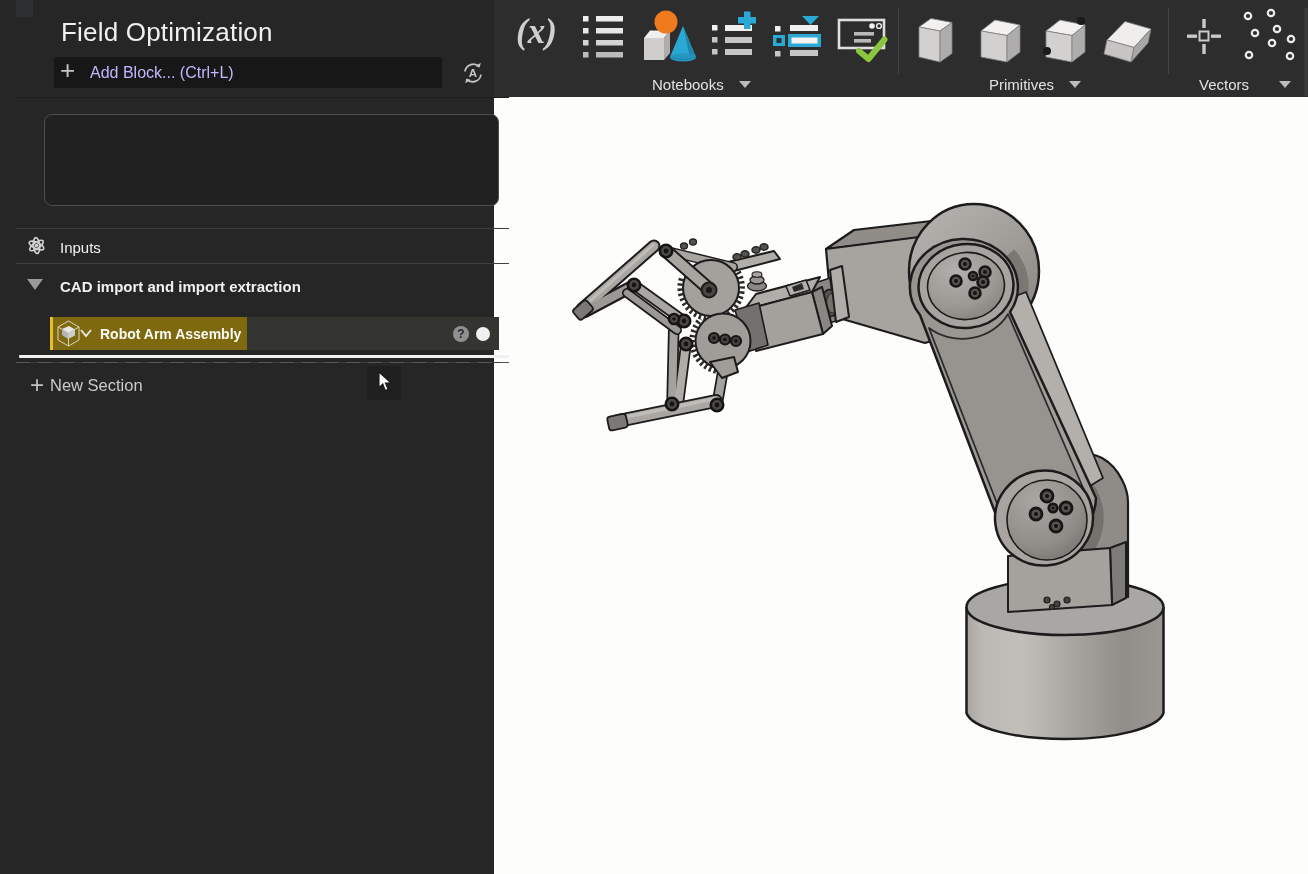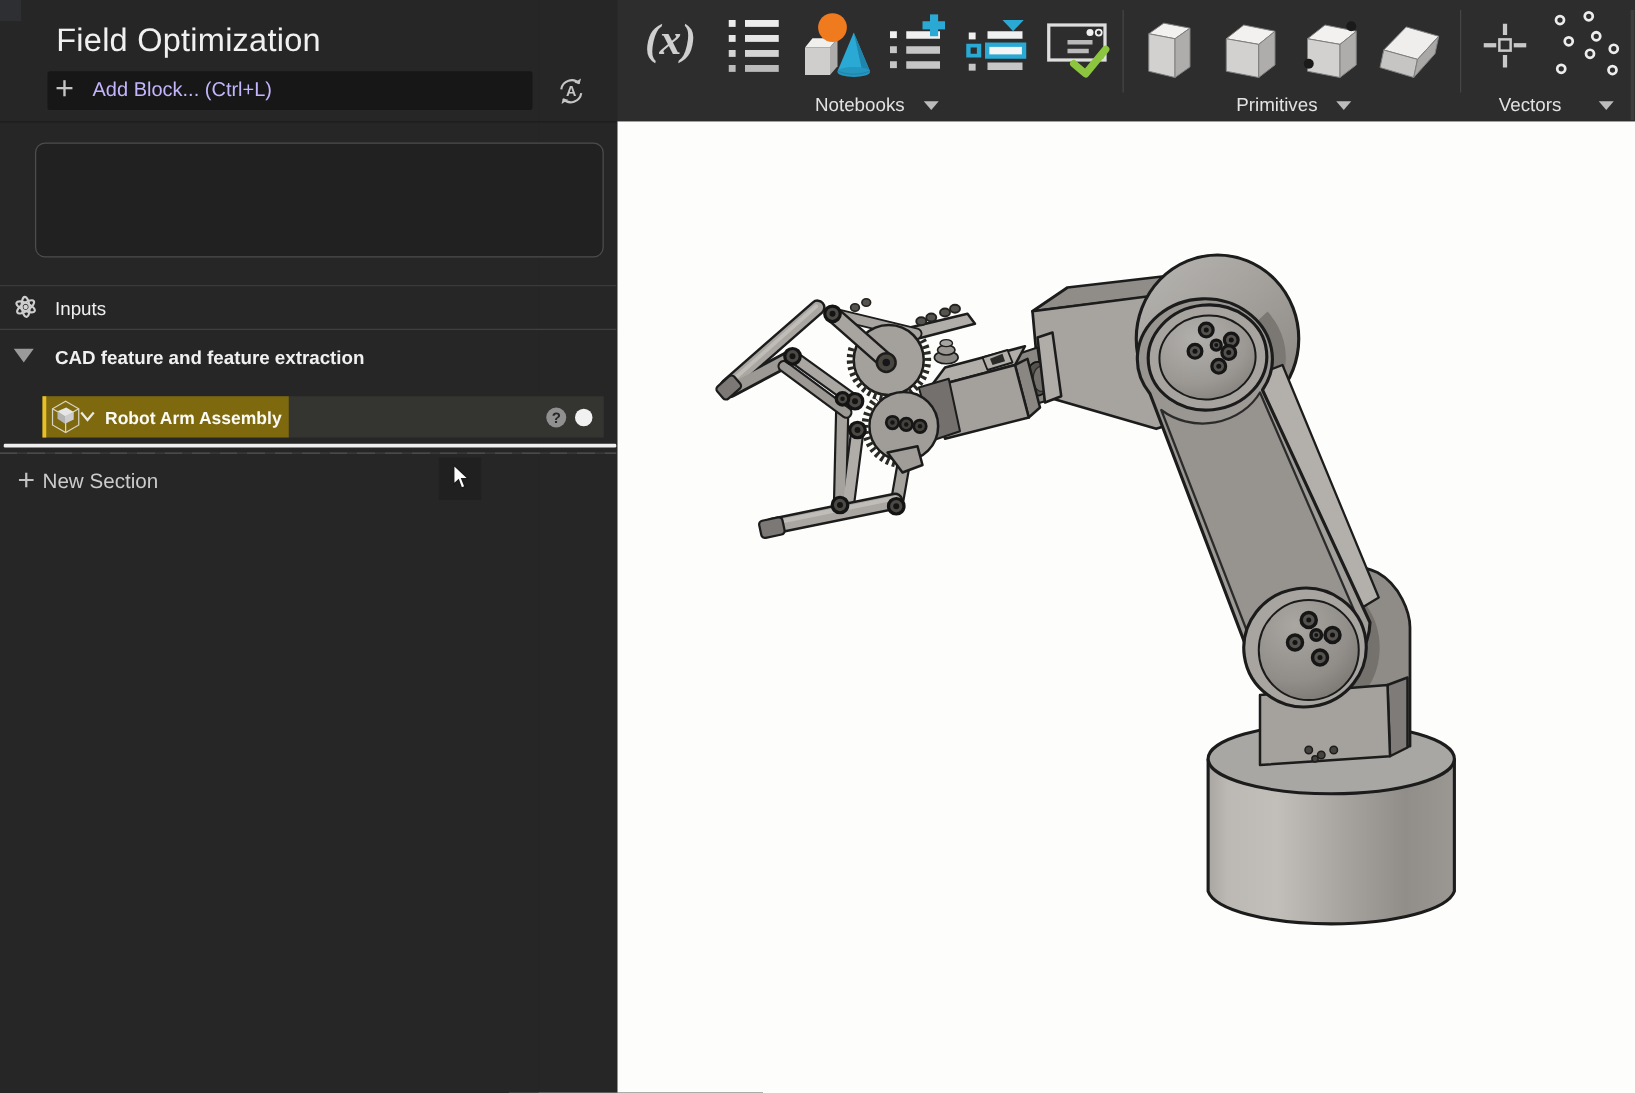--- a/index.html
+++ b/index.html
@@ -1,20 +1,20 @@
 <!DOCTYPE html>
 <html><head>
 <meta charset="utf-8">
 <style>
   html,body{margin:0;padding:0;width:1308px;height:874px;overflow:hidden;background:#262626;
     font-family:"Liberation Sans",sans-serif;}
   .abs{position:absolute;}
   #viewport{left:494px;top:97px;width:814px;height:777px;background:#fdfdfc;z-index:1;}
   #armsvg{left:0;top:0;z-index:2;}
-  #sidebar{left:0;top:0;width:431px;height:874px;background:#262626;z-index:3;}
+  #sidebar{left:16px;top:0;width:431px;height:874px;background:#262626;z-index:3;}
   #toolbar{left:494px;top:0;width:814px;height:97px;background:#2d2d2d;z-index:3;}
   
   #cornersq{left:0;top:0;width:17px;height:17px;background:#2e2f32;}
   #title{left:45px;top:17px;font-size:26px;color:#f0f0f0;letter-spacing:0.2px;}
   #searchbox{left:38px;top:57px;width:388px;height:31px;background:#171717;border-radius:2px;}
   #plusicon{left:44px;top:61px;width:18px;height:18px;color:#c4c4c4;font-size:26px;line-height:19px;font-weight:400;}
   #searchtext{left:74px;top:64px;font-size:16px;color:#c4b5fd;}
   #refreshicon{left:445px;top:61px;}
   #hdrline{left:0;top:97px;width:493px;height:1px;background:#1d1d1d;}
   #descbox{left:28px;top:114px;width:455px;height:92px;background:#212121;border:1px solid #4d4d4d;border-radius:8px;box-sizing:border-box;}
@@ -289,21 +289,21 @@
   <svg class="abs" id="inputsicon" width="19" height="19" viewBox="0 0 19 19">
     <circle cx="9.5" cy="9.5" r="1.8" fill="#d2d2d2"></circle>
     <g fill="none" stroke="#cecece" stroke-width="1.7">
       <ellipse cx="9.5" cy="9.5" rx="8" ry="3.1" transform="rotate(25 9.5 9.5)"></ellipse>
       <ellipse cx="9.5" cy="9.5" rx="8" ry="3.1" transform="rotate(85 9.5 9.5)"></ellipse>
       <ellipse cx="9.5" cy="9.5" rx="8" ry="3.1" transform="rotate(145 9.5 9.5)"></ellipse>
     </g>
   </svg>
   <div class="abs" id="inputstext">Inputs</div>
   <div class="abs" id="cadtri"></div>
-  <div class="abs" id="cadtext">CAD feature and feature extraction</div>
+  <div class="abs" id="cadtext">CAD import and import extraction</div>
   <div class="abs" id="robotrow"></div>
   <div class="abs" id="robotgold"></div>
   <svg class="abs" id="cubeicon" width="23" height="27" viewBox="0 0 23 27">
     <g fill="none" stroke="#d8d4c4" stroke-width="1">
       <path d="M11.5 1 L22 7 L22 20 L11.5 26 L1 20 L1 7 Z"></path>
       <path d="M1 7 L11.5 13 L22 7 M11.5 13 L11.5 26"></path>
     </g>
     <g>
       <path d="M5 9 L12 6 L18 9.5 L11 13 Z" fill="#e6e6e6"></path>
       <path d="M5 9 L11 13 L11 19 L5 15 Z" fill="#b4b4b4"></path>

